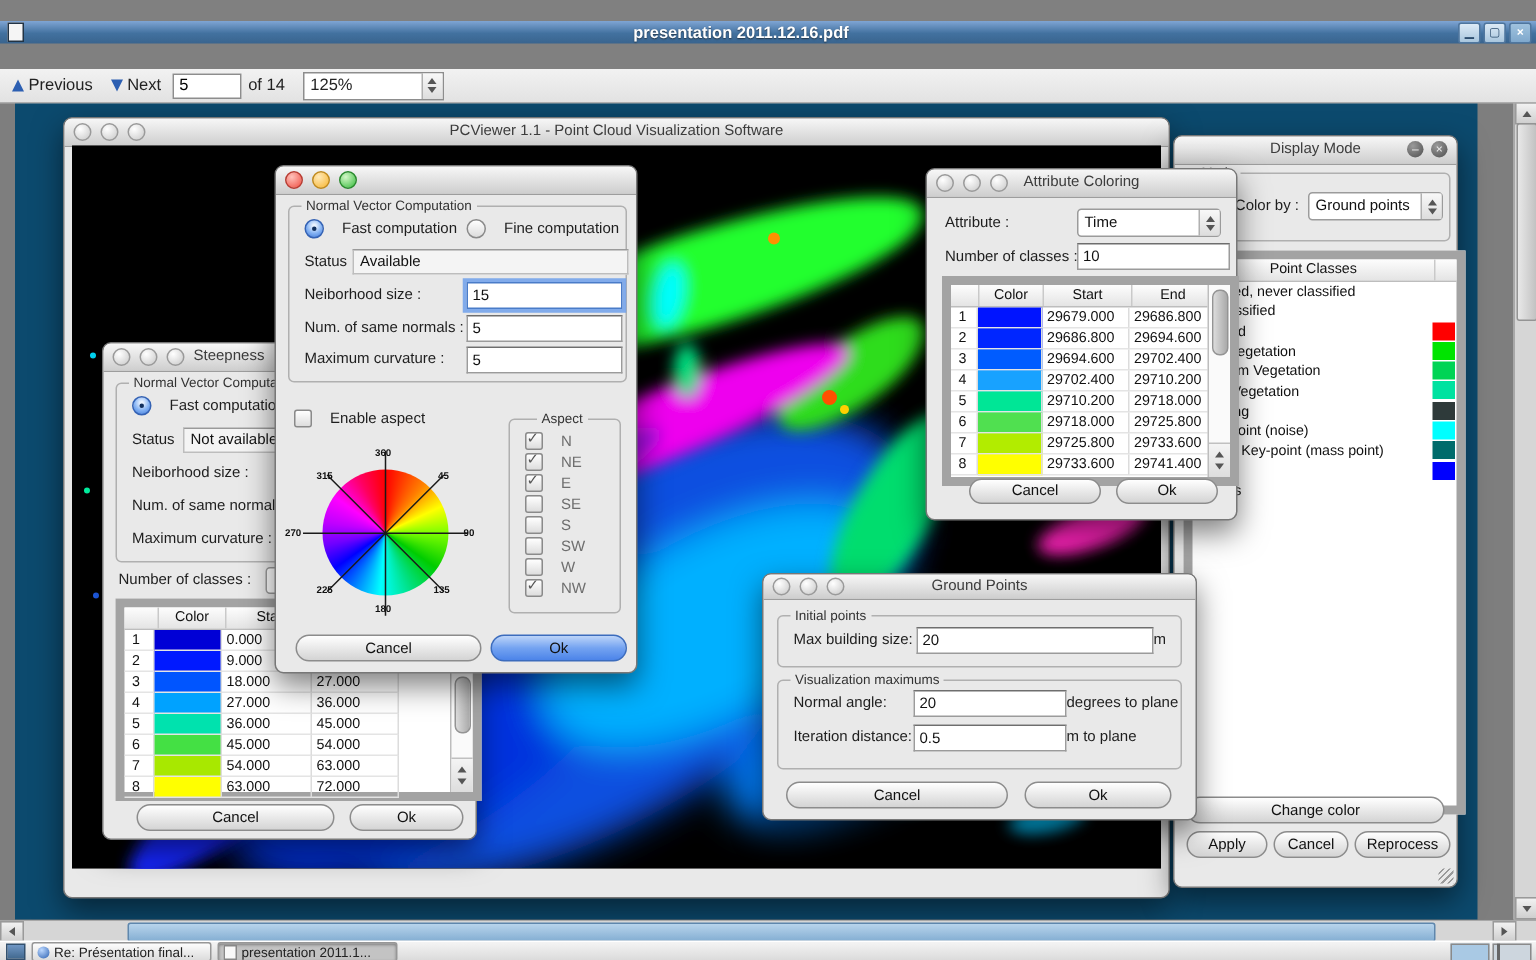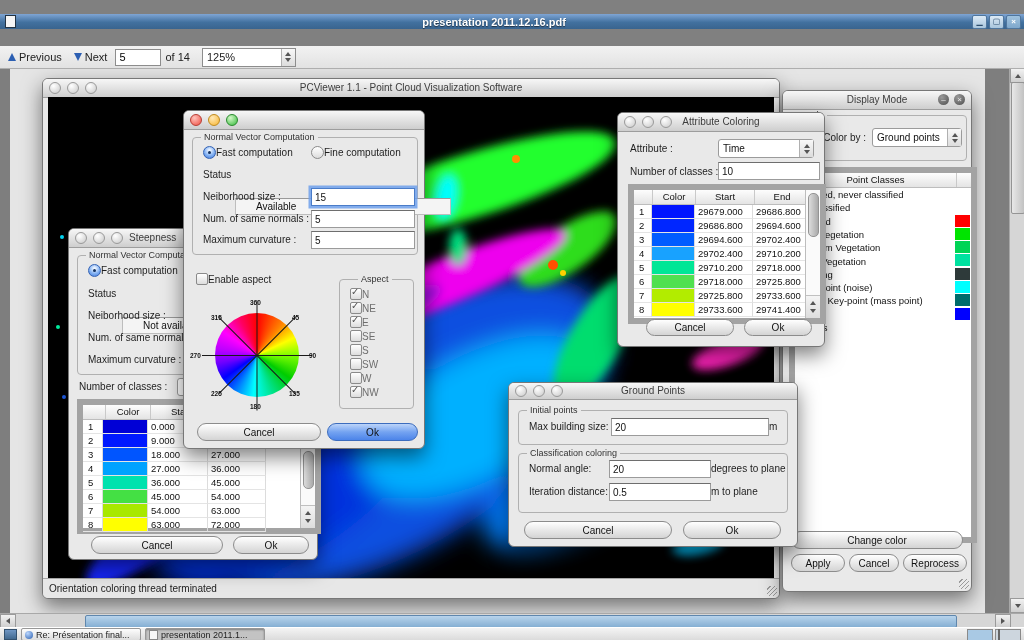--- a/index.html
+++ b/index.html
@@ -37,21 +37,21 @@
   .pagebox{width:38px;height:15px;background:#fff;border:1px solid #8d8d8d;font-size:11px;padding:0 3px;
     font-family:"Liberation Sans",sans-serif;}
   .zoombox{width:92px;height:17px;background:#fff;border:1px solid #8d8d8d;display:flex;align-items:center;margin-left:8px;}
   .zoombox .zv{flex:1;padding-left:4px;font-size:11px;}
   .stepper{width:13px;height:100%;border-left:1px solid #b0b0b0;display:flex;flex-direction:column;
     align-items:center;justify-content:center;background:linear-gradient(#f8f8f8,#ddd);}
   .tu{width:0;height:0;border-left:3px solid transparent;border-right:3px solid transparent;border-bottom:4px solid #555;margin:1px 0;}
   .td{width:0;height:0;border-left:3px solid transparent;border-right:3px solid transparent;border-top:4px solid #555;margin:1px 0;}
   
   .content{left:0;top:68px;width:1024px;height:545px;background:#7e7e7e;z-index:1;}
-  .page{position:absolute;left:10px;top:0;width:975px;height:545px;background:#e5e5e5;}
+  .page{position:absolute;left:10px;top:0;width:975px;height:545px;background:#0c4a6e;}
   
   .vscroll{left:1009px;top:68px;width:15px;height:545px;background:#d6d6d6;border-left:1px solid #a8a8a8;z-index:2;}
   .sbbtn{position:absolute;left:0;width:14px;height:13px;background:linear-gradient(#f2f2f2,#cfcfcf);
     border:1px solid #9a9a9a;display:flex;align-items:center;justify-content:center;}
   .vthumb{position:absolute;left:1px;top:14px;width:12px;height:130px;background:linear-gradient(90deg,#e8e8e8,#c2c2c2);
     border:1px solid #949494;border-radius:2px;}
   .hscroll{left:0;top:613px;width:1024px;height:14px;background:#d6d6d6;border-top:1px solid #a8a8a8;z-index:2;}
   .hthumb{position:absolute;left:85px;top:1px;width:870px;height:11px;border:1px solid #5f87ad;border-radius:2px;
     background:linear-gradient(#b8d4ec,#85afd3);}
   .taskbar{left:0;top:627px;width:1024px;height:13px;background:linear-gradient(#f4f4f4,#d9d9d9);
@@ -78,36 +78,36 @@
   .tl.red{background:radial-gradient(circle at 35% 30%,#ffc2bb,#ef4e42);border-color:#b83d33;}
   .tl.yel{background:radial-gradient(circle at 35% 30%,#ffe9b8,#f7b530);border-color:#c08a1e;}
   .tl.grn{background:radial-gradient(circle at 35% 30%,#d4f7c8,#35bb3c);border-color:#2a8a2e;}
   .mgroup{position:absolute;border:1px solid #b0b0b0;border-radius:4px;}
   .glabel{position:absolute;top:-6px;left:8px;background:#e9e9e9;padding:0 3px;font-size:9px;color:#333;white-space:nowrap;}
   .mlabel{position:absolute;font-size:10px;color:#1e1e1e;white-space:nowrap;}
   .minput{position:absolute;background:#fff;border:1px solid #9b9b9b;border-top-color:#6e6e6e;
     font-size:10px;color:#111;display:flex;align-items:center;padding:0 3px;}
   .minput.focus{box-shadow:0 0 0 2.5px rgba(110,160,235,.85);border-color:#4a7cc8;}
   .mfield{position:absolute;background:#f4f4f4;border:1px solid #bdbdbd;border-top-color:#9a9a9a;
-    font-size:10px;color:#111;display:flex;align-items:center;padding:0 20px;margin-top:32px;}
+    font-size:10px;color:#111;display:flex;align-items:center;padding:0 4px;}
   .mbtn{position:absolute;height:16px;border-radius:9px;border:1px solid #8c8c8c;
     background:linear-gradient(#fff,#e9e9e9 50%,#d4d4d4);font-size:10px;color:#111;
     display:flex;align-items:center;justify-content:center;}
   .mbtn.primary{background:linear-gradient(#bcd4f9,#74a3f1 50%,#4c84e9);border-color:#3c6cbd;}
   .mselect{position:absolute;background:#fff;border:1px solid #9b9b9b;border-radius:3px;
     display:flex;align-items:center;font-size:10px;color:#111;}
   .mselect .sv{flex:1;padding-left:4px;overflow:hidden;white-space:nowrap;}
   .mradio{width:11px;height:11px;border-radius:50%;border:1px solid #8a8a8a;
     background:linear-gradient(#fff,#dcdcdc);position:relative;flex:none;}
   .mradio.on{background:radial-gradient(circle at 50% 32%,#eaf3ff 10%,#82b1f3 55%,#3e76d6);border-color:#3462b4;}
   .mradio.on::after{content:"";position:absolute;left:3.5px;top:3.5px;width:3px;height:3px;border-radius:50%;background:#12305e;}
   .mcb{width:10px;height:10px;border:1px solid #8a8a8a;border-radius:2px;
     background:linear-gradient(#fff,#ddd);position:relative;flex:none;}
   .mcb.on::after{content:"✓";position:absolute;left:0px;top:-3px;font-size:10px;color:#555;}
-  .ck-row{position:absolute;display:flex;align-items:center;gap:0;font-size:10px;color:#1e1e1e;}
+  .ck-row{position:absolute;display:flex;align-items:center;gap:12px;font-size:10px;color:#1e1e1e;}
   .ck-row.dim{color:#6e6e6e;}
   
   .mtable{position:absolute;background:#fff;border:6px solid #a3a3a3;font-size:9.5px;color:#111;}
   .mth{display:flex;height:14px;background:linear-gradient(#fdfdfd,#e4e4e4);border-bottom:1px solid #bdbdbd;}
   .mth span{display:block;text-align:center;line-height:14px;border-right:1px solid #c9c9c9;overflow:hidden;}
   .mtr{display:flex;height:14px;}
   .mtd{display:block;line-height:14px;border-right:1px solid #dcdcdc;border-bottom:1px solid #e4e4e4;
     overflow:hidden;white-space:nowrap;padding-left:3px;box-sizing:border-box;}
   .cnum{width:20px;flex:none;padding-left:5px;}
   .swatch{flex:none;border-right:1px solid #dcdcdc;border-bottom:1px solid #e4e4e4;}
@@ -214,24 +214,20 @@
             <circle cx="505" cy="168" r="5" fill="#ff5000"></circle>
             <circle cx="515" cy="176" r="3" fill="#ffd000"></circle>
             <circle cx="355" cy="75" r="3" fill="#00ff80"></circle>
             <circle cx="370" cy="120" r="3" fill="#00e0ff"></circle>
             <circle cx="340" cy="162" r="3" fill="#00c8ff"></circle>
             <circle cx="14" cy="140" r="2" fill="#00e0ff"></circle>
             <circle cx="10" cy="230" r="2" fill="#00ffaa"></circle>
             <circle cx="16" cy="300" r="2" fill="#2266ff"></circle>
           </svg>
         </div>
-        <div class="statusbar">
-          <span>Orientation coloring thread terminated</span>
-          <span class="grip"></span>
-        </div>
       </div>
 
       <div class="mwin" style="left:772px;top:22px;width:188px;height:500px;z-index:2;">
         <div class="mtbar">
           <span class="mtitle">Display Mode</span>
           <span class="pbtn" style="position:absolute;right:22px;top:3px;">–</span>
           <span class="pbtn" style="position:absolute;right:6px;top:3px;">×</span>
         </div>
         <div class="mgroup" style="left:6px;top:24px;width:176px;height:44px;">
           <span class="glabel">Mode</span>
@@ -384,21 +380,21 @@
           <span class="tl"></span>
           <span class="tl"></span>
         </div>
         <div class="mgroup" style="left:9px;top:27px;width:268px;height:33px;">
           <span class="glabel">Initial points</span>
           <span class="mlabel" style="left:10px;top:10px;">Max building size:</span>
           <span class="minput" style="left:92px;top:7px;width:150px;height:16px;">20</span>
           <span class="mlabel" style="left:250px;top:10px;">m</span>
         </div>
         <div class="mgroup" style="left:9px;top:70px;width:268px;height:58px;">
-          <span class="glabel">Classification coloring</span>
+          <span class="glabel">Visualization maximums</span>
           <span class="mlabel" style="left:10px;top:9px;">Normal angle:</span>
           <span class="minput" style="left:90px;top:6px;width:94px;height:16px;">20</span>
           <span class="mlabel" style="left:192px;top:9px;">degrees to plane</span>
           <span class="mlabel" style="left:10px;top:32px;">Iteration distance:</span>
           <span class="minput" style="left:90px;top:29px;width:94px;height:16px;">0.5</span>
           <span class="mlabel" style="left:192px;top:32px;">m to plane</span>
         </div>
         <span class="mbtn" style="left:15px;top:138px;width:146px;">Cancel</span>
         <span class="mbtn" style="left:174px;top:138px;width:96px;">Ok</span>
       </div>

